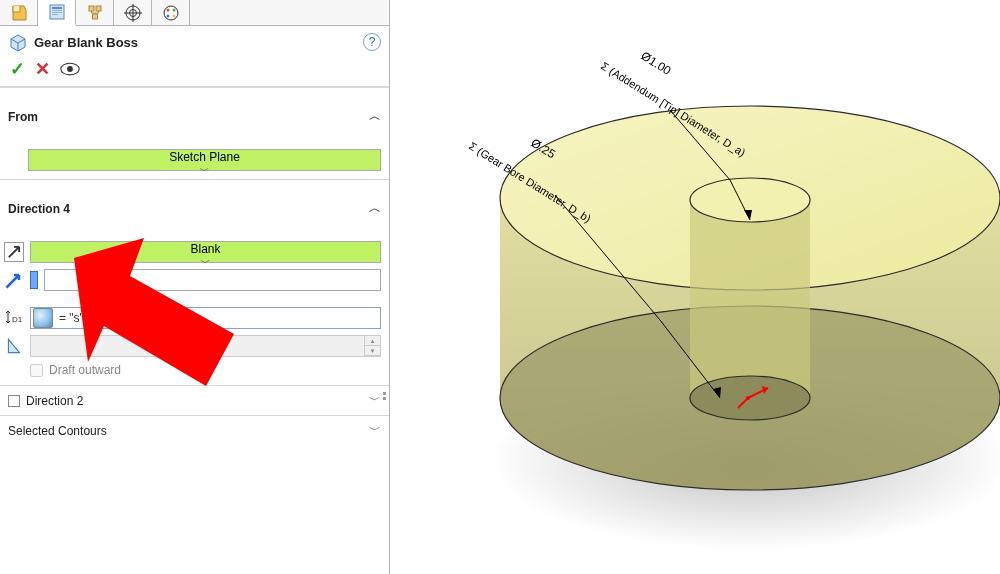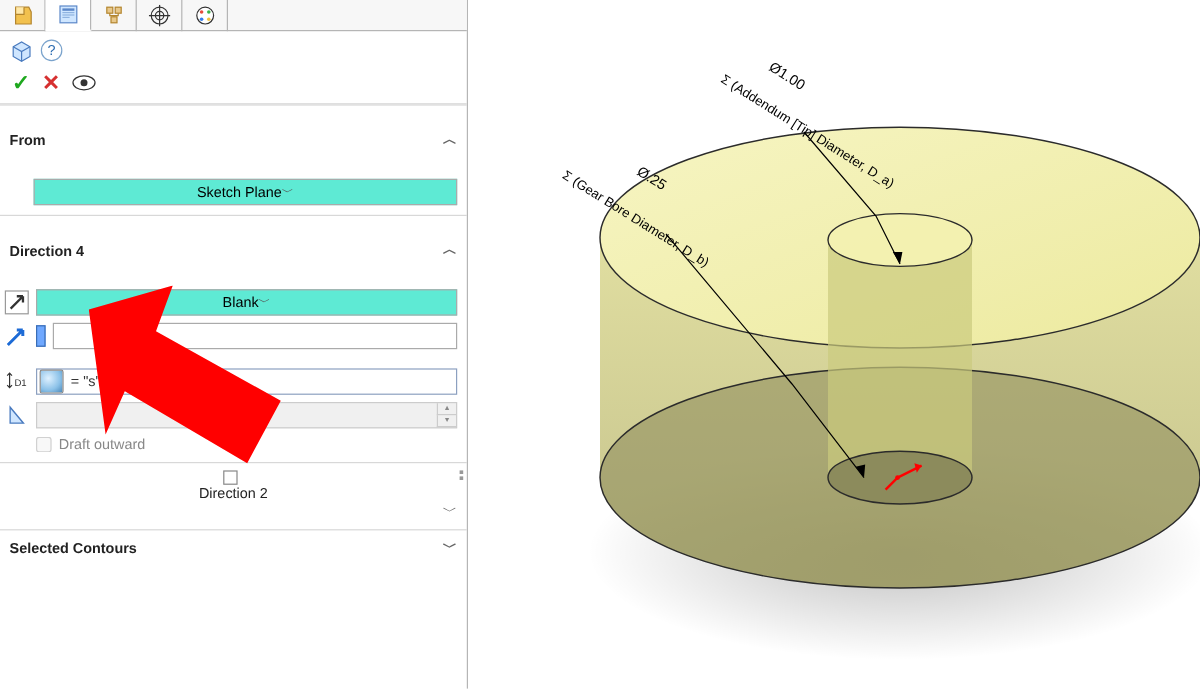--- a/index.html
+++ b/index.html
@@ -17,39 +17,39 @@
   .titlebar .help { width: 18px; height: 18px; border: 1px solid #7aa3cc; border-radius: 50%; color: #2a6bb0; font-size: 12px; display: flex; align-items: center; justify-content: center; cursor: pointer; }
   .confirmrow { display: flex; align-items: center; gap: 10px; padding: 2px 8px 6px 10px; }
   .confirmrow .ok { color: #1ea81e; font-size: 18px; font-weight: bold; cursor: pointer; }
   .confirmrow .cancel { color: #d63030; font-size: 18px; font-weight: bold; cursor: pointer; }
   .confirmrow .eye { width: 20px; height: 14px; cursor: pointer; }
   .divider { height: 1px; background: #d8d8d8; }
   .section { border-top: 1px solid #d8d8d8; }
   .section-header { display: flex; align-items: center; padding: 20px 8px; font-size: 12px; font-weight: bold; color: #222; cursor: pointer; }
   .section-header .chev { margin-left: auto; color: #666; }
   .section-body { padding: 4px 8px 8px 28px; display: flex; flex-direction: column; gap: 6px; }
-  .dropdown { width: 100%; height: 22px; border: 1px solid #aaa; background: #5eead4; font-size: 12px; padding: 0 6px; display: flex; align-items: center; justify-content: center; cursor: pointer; }
+  .dropdown { width: 100%; height: 22px; border: 1px solid #aaa; background: #bef264; font-size: 12px; padding: 0 6px; display: flex; align-items: center; justify-content: space-between; cursor: pointer; flex-direction: column; }
   .dropdown .chev { font-size: 10px; color: #555; }
   .row { display: flex; align-items: center; gap: 6px; }
   .rowicon { width: 20px; height: 20px; display: flex; align-items: center; justify-content: center; flex-shrink: 0; margin-left: -24px; }
   .depth-input { flex: 1; height: 22px; border: 1px solid #8ca0c0; background: #fff; display: flex; align-items: center; }
   .depth-input .globe { width: 20px; height: 20px; background: radial-gradient(circle at 35% 35%, #dff1ff 0%, #8bc1e8 60%, #4a87b8 100%); border: 1px solid #888; border-radius: 2px; margin: 0 2px; }
   .depth-input input { flex: 1; border: none; outline: none; font-size: 12px; padding: 0 4px; color: #333; height: 100%; background: transparent; }
   .direction-icon { width: 20px; height: 20px; border: 1px solid #999; background: #fff; display: flex; align-items: center; justify-content: center; cursor: pointer; }
   .blue-tick { width: 8px; height: 18px; background: #6fa8ff; border: 1px solid #3a6db5; }
   .empty-input { flex: 1; height: 22px; border: 1px solid #aaa; background: #fff; }
   .disabled-input { flex: 1; height: 22px; border: 1px solid #ccc; background: #f0f0f0; display:flex; }
   .stepper { width: 16px; display: flex; flex-direction: column; margin-left:auto; }
   .stepper div { flex:1; border-left:1px solid #ccc; border-bottom:1px solid #ccc; display:flex; align-items:center; justify-content:center; font-size:6px; color:#888; }
   .checkline { display: flex; align-items: center; gap: 6px; font-size: 12px; color: #888; padding-left: 2px; }
   .checkline input { width: 13px; height: 13px; }
-  .section-collapsed { display: flex; align-items: center; padding: 6px 8px; font-size: 12px; color: #222; border-top: 1px solid #d8d8d8; cursor: pointer; flex-direction: column; }
+  .section-collapsed { display: flex; align-items: center; padding: 6px 8px; font-size: 12px; color: #222; border-top: 1px solid #d8d8d8; cursor: pointer; }
   .section-collapsed .sq { width: 12px; height: 12px; border: 1px solid #888; margin-right: 6px; }
   .section-collapsed .chev { margin-left: auto; color: #666; }
-  .section-selected { display: flex; align-items: center; padding: 6px 8px; font-size: 12px; font-weight: bold; color: #222; border-top: 1px solid #d8d8d8; cursor: pointer; }
+  .section-selected { display: flex; align-items: center; padding: 6px 8px; font-size: 12px; font-weight: normal; color: #222; border-top: 1px solid #d8d8d8; cursor: pointer; }
   .section-selected .chev { margin-left: auto; color: #666; }
   .grab-dot { position:absolute; right:0; top:390px; width:8px; height:12px; }
   .grab-dot:before, .grab-dot:after { content:""; position:absolute; width:3px; height:3px; background:#999; left:2px; }
   .grab-dot:before { top:2px; } .grab-dot:after { top:7px; }
   
   .viewport { flex: 1; position: relative; background: #fff; }
   .viewport svg { position: absolute; top: 0; left: 0; }
   
   .redarrow { position: absolute; left: 74px; top: 238px; pointer-events: none; }
 </style>
@@ -101,20 +101,21 @@
             <circle cx="6" cy="12" r="1.5" fill="#357ded"></circle>
           </svg>
       </div>
     </div>
 
     <div class="titlebar">
       <svg class="feat-icon" viewBox="0 0 20 20">
         <path d="M3 7 L10 3 L17 7 L17 15 L10 19 L3 15 Z" fill="#cfe6ff" stroke="#4a7bbf"></path>
         <path d="M3 7 L10 11 L17 7 M10 11 L10 19" fill="none" stroke="#4a7bbf"></path>
       </svg>
+      <div class="title">Gear Blank Boss</div>
       <div class="help">?</div>
     </div>
 
     <div class="confirmrow">
       <span class="ok">✓</span>
       <span class="cancel">✕</span>
       <svg class="eye" viewBox="0 0 24 16">
         <ellipse cx="12" cy="8" rx="11" ry="7" fill="none" stroke="#333" stroke-width="1.3"></ellipse>
         <circle cx="12" cy="8" r="3.5" fill="#333"></circle>
       </svg>

